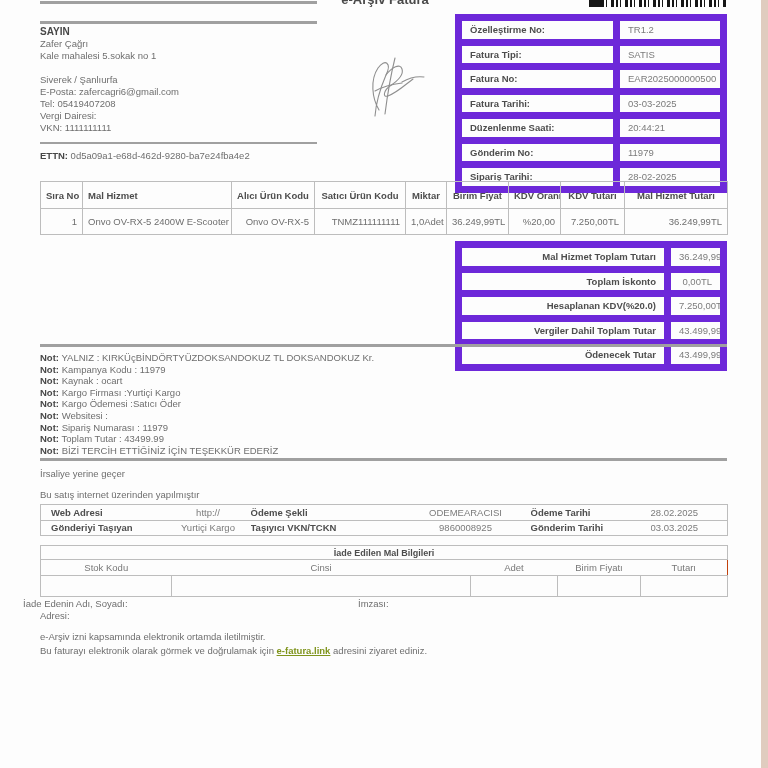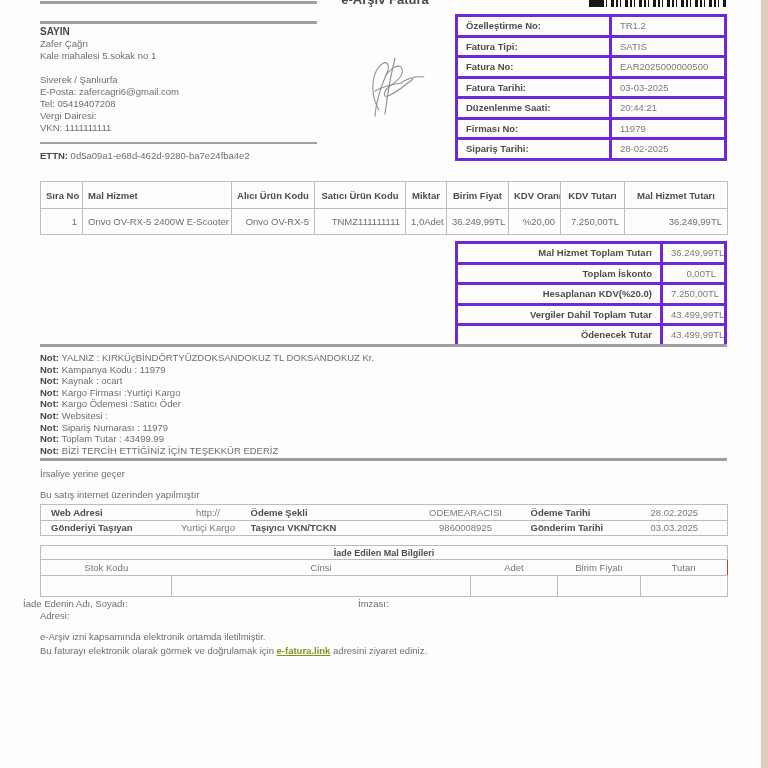--- a/index.html
+++ b/index.html
@@ -16,21 +16,21 @@
   .barcode{
     height:7px;
     background:
       repeating-linear-gradient(90deg,#161616 0 2px,#fff 2px 4px,#161616 4px 5px,#fff 5px 9px,#161616 9px 12px,#fff 12px 14px);
   }
   .barcode-block{height:7px;width:13px;background:#161616;}
   table{border-collapse:collapse;table-layout:fixed;}
   
   .meta-table,.totals-table{width:272px;}
   .meta-table td,.totals-table td{
-    border:3px solid #6d28d9;height:17.5px;padding:0 8px;color:#7b7b7b;
+    border:7px solid #6d28d9;height:17.5px;padding:0 8px;color:#7b7b7b;
     overflow:hidden;white-space:nowrap;
   }
   .meta-table td.lbl{font-weight:bold;color:#4d4d4d;width:135px;}
   .totals-table td.lbl{font-weight:bold;color:#4d4d4d;text-align:right;width:186px;}
   .totals-table td.val{text-align:right;}
   
   .items-table{width:687px;}
   .items-table td{
     border:1px solid #bdbdbd;padding:0 5px;overflow:hidden;white-space:nowrap;color:#6e6e6e;
   }
@@ -98,21 +98,21 @@
         </tr>
     <tr>
           <td class="lbl">Fatura Tarihi:</td>
           <td>03-03-2025</td>
         </tr>
     <tr>
           <td class="lbl">Düzenlenme Saati:</td>
           <td>20:44:21</td>
         </tr>
     <tr>
-          <td class="lbl">Firması No:</td>
+          <td class="lbl">Gönderim No:</td>
           <td>11979</td>
         </tr>
     <tr>
           <td class="lbl">Sipariş Tarihi:</td>
           <td>28-02-2025</td>
         </tr>
   </tbody>
     </table>
 
   <div class="abs recip" style="left:40px;top:26px;">

